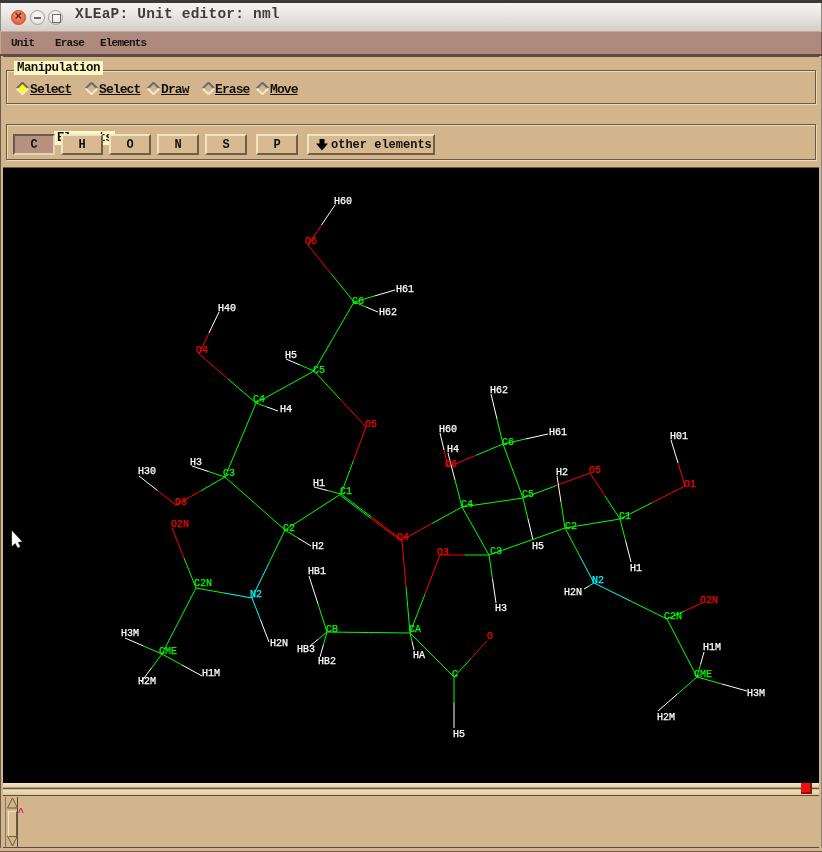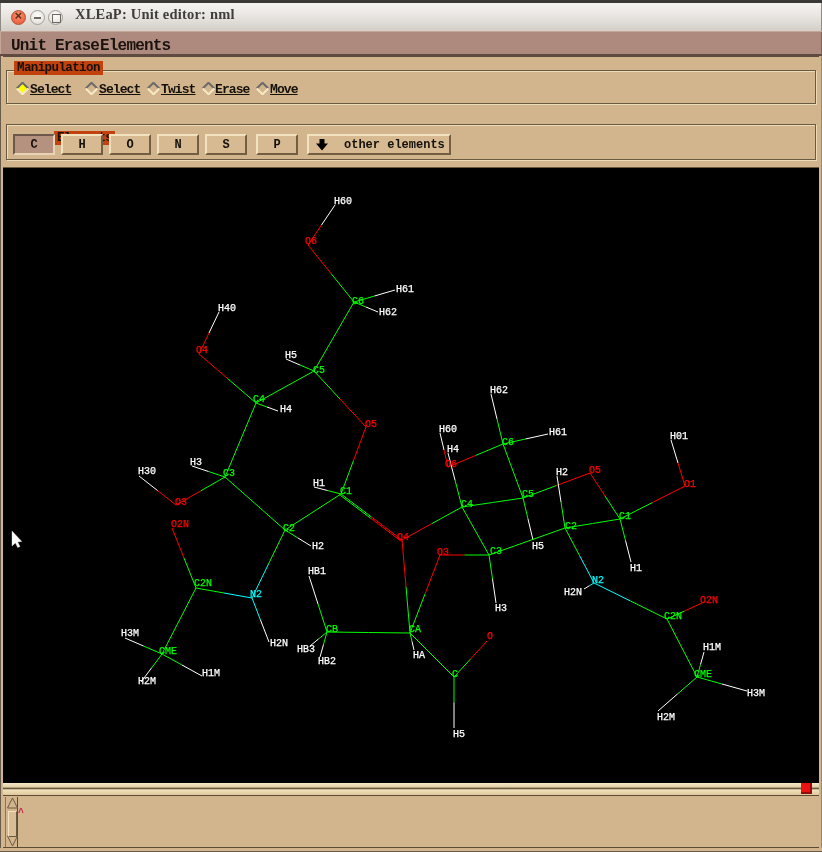--- a/index.html
+++ b/index.html
@@ -10,31 +10,31 @@
   border-top:3px solid #3a3936; box-shadow:inset 1px 0 0 #8f8b84, inset -1px 0 0 #8f8b84; }
 #titlebar .tbtn { position:absolute; top:7px; width:15px; height:15px; border-radius:50%;
   background:radial-gradient(circle at 50% 35%, #fdfdfc, #e8e5e1 70%, #d2cec8);
   border:1px solid #a49e95; }
 #btn-close { left:11px; background:radial-gradient(circle at 50% 35%, #f79473, #ef6b4a 60%, #d95b38) !important;
   border:1px solid #b34f2c !important; }
 #btn-close::before { content:"×"; position:absolute; left:0; top:0; width:13px; height:13px;
   color:#5c2c16; font-size:13px; line-height:12.5px; text-align:center; font-weight:bold; }
 #btn-min::before { content:""; position:absolute; left:3px; top:6px; width:7px; height:1.5px; background:#6e6a63; }
 #btn-max::before { content:""; position:absolute; left:3px; top:3px; width:7px; height:7px; border:1px solid #6e6a63; }
-#title-text { left:75px; top:3px; font-family:Liberation Serif, serif; font-weight:bold;
+#title-text { left:75px; top:3px; font-family:Liberation Mono, monospace; font-weight:bold;
   font-size:14.5px; color:#403e3a; letter-spacing:0.2px; }
 
 #menubar { left:0; top:31px; width:822px; height:26px; background:#ad8a7d;
   border-top:1px solid #c6a697; border-bottom:3px solid #5e4a41;
   box-shadow:inset 1px 0 0 #c6a697, inset -1px 0 0 #7d6257; }
-.menuitem { position:absolute; top:5px; font-weight:bold; font-size:16px; letter-spacing:-0.8px; color:#1a120e; }
+.menuitem { position:absolute; top:5px; font-weight:bold; font-size:11px; letter-spacing:-0.8px; color:#1a120e; }
 
 .framebox { position:absolute; border:1px solid #6b5a42;
   box-shadow:1px 1px 0 #ecdcb8, inset 1px 1px 0 #ecdcb8; }
-.framelabel { position:absolute; background:#c2410c; padding:0 3px; font-weight:bold;
+.framelabel { position:absolute; background:#fef9c3; padding:0 3px; font-weight:bold;
   font-size:12.5px; letter-spacing:-0.6px; color:#14100a; }
 .radio { position:absolute; top:82px; font-weight:bold; font-size:13px; letter-spacing:-0.9px; color:#14100a;text-decoration:underline; }
 .dmd { position:absolute; top:81.7px; width:13px; height:13px; }
 .ebtn { position:absolute; top:134px; width:42px; height:21px; background:#d7ba92;
   border-top:2px solid #f2e3c0; border-left:2px solid #f2e3c0;
   border-bottom:2px solid #715e43; border-right:2px solid #715e43;
   font-weight:bold; font-size:12px; color:#14100a; text-align:center; line-height:18.5px; }
 .ebtn.pressed { background:#b5917f;
   border-top:2px solid #6e584d; border-left:2px solid #6e584d;
   border-bottom:2px solid #e8d3b6; border-right:2px solid #e8d3b6; }
@@ -289,42 +289,42 @@
     <polygon points="6.5,0.7 12.3,6.5 6.5,12.3 0.7,6.5" fill="#d3b58d"></polygon>
     <path d="M0.7,6.5 L6.5,0.7 L12.3,6.5" stroke="#6b6b6b" stroke-width="2" fill="none"></path>
     <path d="M12.3,6.5 L6.5,12.3 L0.7,6.5" stroke="#f6e7c6" stroke-width="2" fill="none"></path>
   </svg>
 <div class="radio" style="left:99px">Select</div>
 <svg class="dmd abs" style="left:146.7px" viewBox="0 0 13 13">
     <polygon points="6.5,0.7 12.3,6.5 6.5,12.3 0.7,6.5" fill="#d3b58d"></polygon>
     <path d="M0.7,6.5 L6.5,0.7 L12.3,6.5" stroke="#6b6b6b" stroke-width="2" fill="none"></path>
     <path d="M12.3,6.5 L6.5,12.3 L0.7,6.5" stroke="#f6e7c6" stroke-width="2" fill="none"></path>
   </svg>
-<div class="radio" style="left:161px">Twist</div>
+<div class="radio" style="left:161px">Draw</div>
 <svg class="dmd abs" style="left:201.5px" viewBox="0 0 13 13">
     <polygon points="6.5,0.7 12.3,6.5 6.5,12.3 0.7,6.5" fill="#d3b58d"></polygon>
     <path d="M0.7,6.5 L6.5,0.7 L12.3,6.5" stroke="#6b6b6b" stroke-width="2" fill="none"></path>
     <path d="M12.3,6.5 L6.5,12.3 L0.7,6.5" stroke="#f6e7c6" stroke-width="2" fill="none"></path>
   </svg>
 <div class="radio" style="left:215px">Erase</div>
 <svg class="dmd abs" style="left:256.0px" viewBox="0 0 13 13">
     <polygon points="6.5,0.7 12.3,6.5 6.5,12.3 0.7,6.5" fill="#d3b58d"></polygon>
     <path d="M0.7,6.5 L6.5,0.7 L12.3,6.5" stroke="#6b6b6b" stroke-width="2" fill="none"></path>
     <path d="M12.3,6.5 L6.5,12.3 L0.7,6.5" stroke="#f6e7c6" stroke-width="2" fill="none"></path>
   </svg>
 <div class="radio" style="left:270px">Move</div>
 <div class="framebox" style="left:6px; top:124px; width:810px; height:36px;"></div>
 <div class="framelabel" style="left:14px; top:131px;margin-left:40px;">Elements</div>
 <div class="ebtn pressed" style="left:13px">C</div>
 <div class="ebtn" style="left:61px">H</div>
 <div class="ebtn" style="left:109px">O</div>
 <div class="ebtn" style="left:157px">N</div>
 <div class="ebtn" style="left:205px">S</div>
 <div class="ebtn" style="left:256px">P</div>
-<div class="ebtn" style="left:307px; width:144px; text-align:left; padding-left:35px;">other elements
+<div class="ebtn" style="left:307px; width:128px; text-align:left; padding-left:22px;">other elements
   <svg width="14" height="14" style="position:absolute;left:6px;top:2px">
       <path d="M4.5,1 h5 v4.5 h3.5 l-6,7 l-6,-7 h3.5 z" fill="#000"></path>
     </svg>
 </div>
 <div id="hsep" class="abs"></div>
 <div id="redgrip" class="abs"></div>
 <div id="cmdbox" class="abs">
   <div id="vsb">
     <svg width="13" height="50" style="position:absolute;left:0;top:0">
       <path d="M6.5,1 L11.5,11 L1.5,11 Z" fill="#d3b58d" stroke="#6a5941" stroke-width="1"></path>

